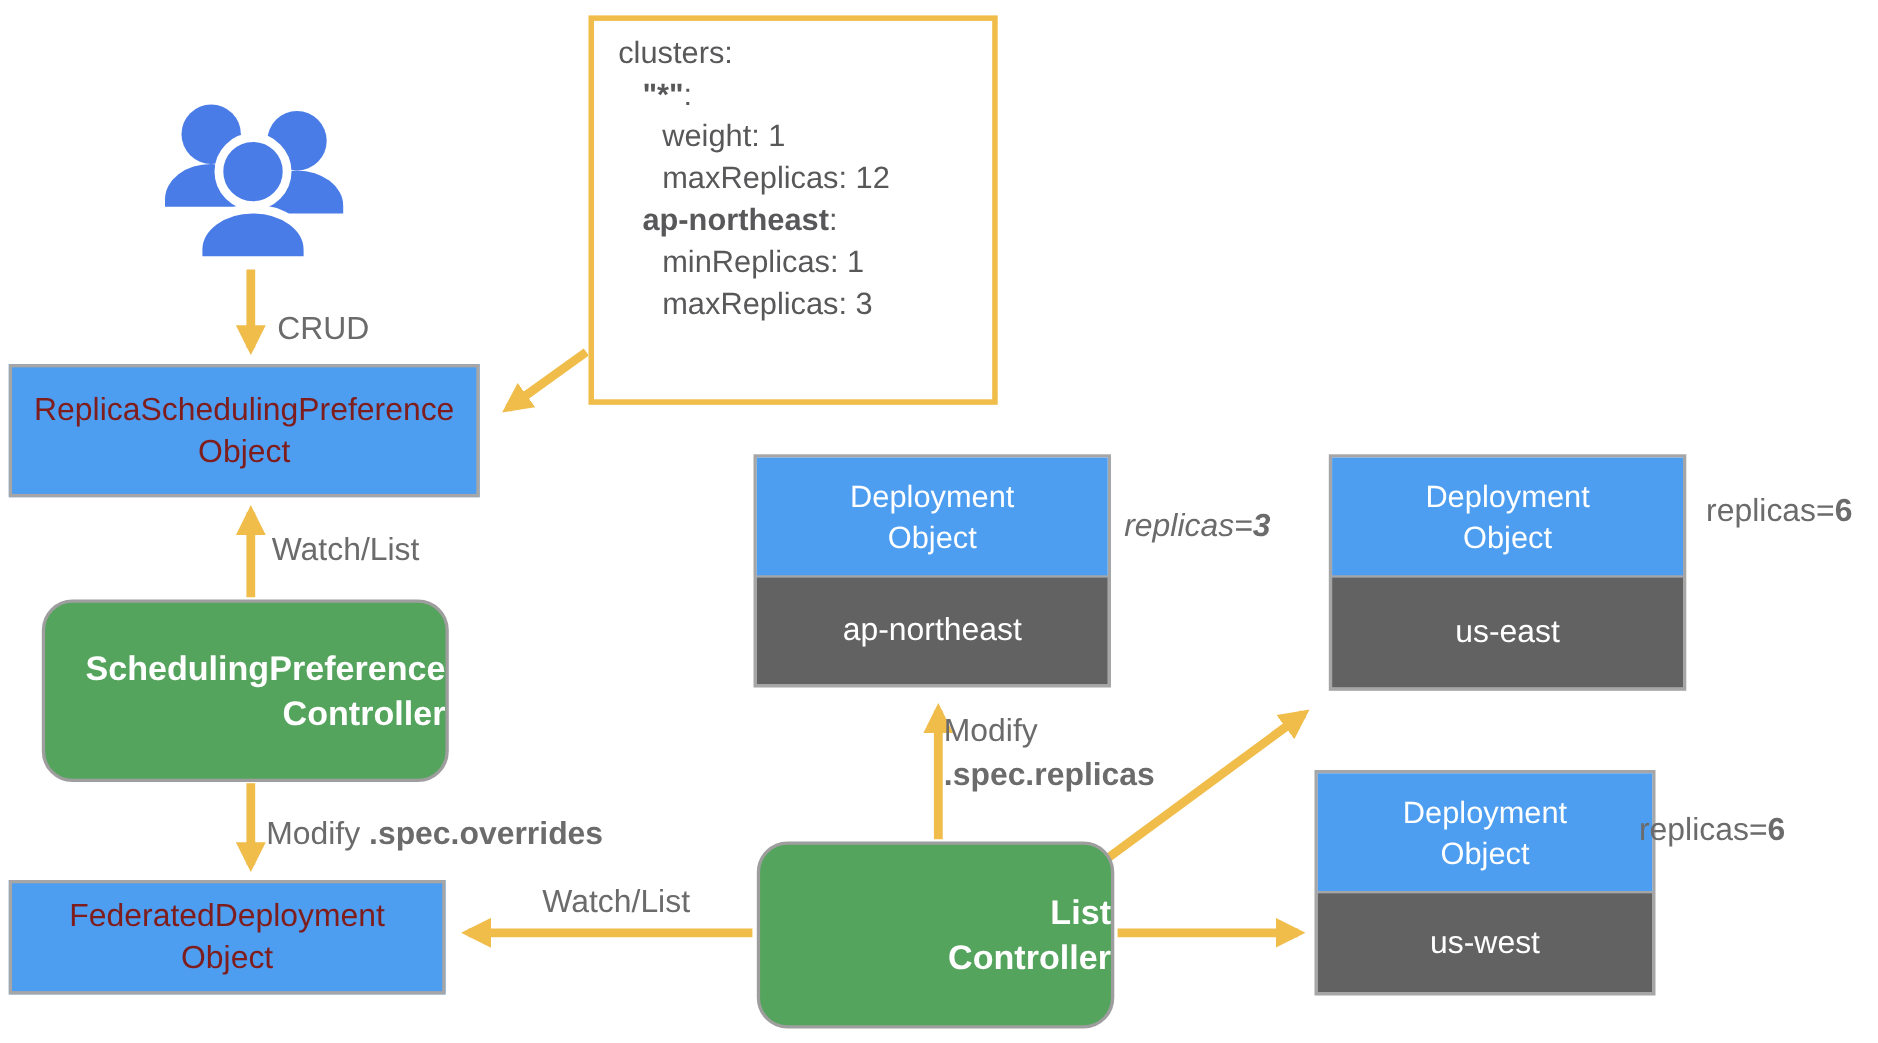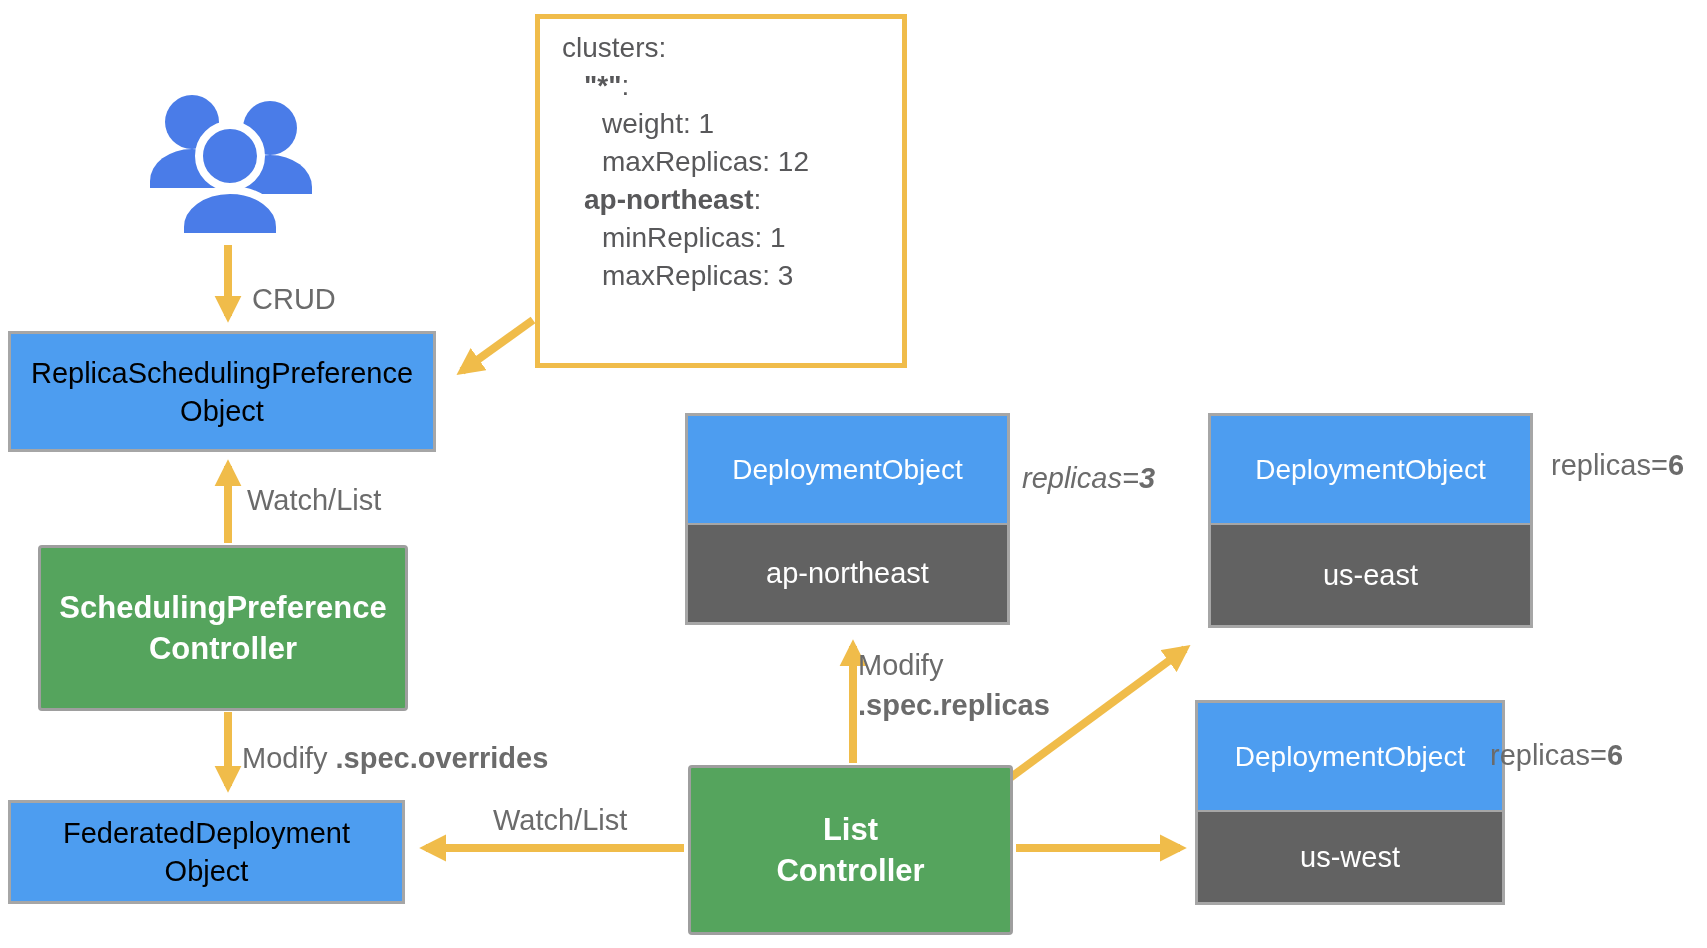--- a/index.html
+++ b/index.html
@@ -6,32 +6,32 @@
   .stage{
     position:relative;width:1707px;height:948px;background:#ffffff;overflow:hidden;
     font-family:"Liberation Sans", sans-serif;
   }
   .abs{position:absolute;}
   
   .arrows{position:absolute;left:0;top:0;width:1707px;height:948px;pointer-events:none;}
   .arrows line{stroke:#F0BC4A;stroke-width:8;}
   
   .bluebox{
-    background:#4D9DF0;border:3px solid #A6A6A6;color:#000000;
+    background:#4D9DF0;border:3px solid #A6A6A6;color:#7f1d1d;
     display:flex;flex-direction:column;align-items:center;justify-content:center;
     text-align:center;font-size:29px;line-height:38px;box-sizing:border-box;
   }
   .greenbox{
-    background:#55A45D;border:3px solid #9E9E9E;border-radius:4px;color:#ffffff;
-    display:flex;flex-direction:column;align-items:center;justify-content:center;
+    background:#55A45D;border:3px solid #9E9E9E;border-radius:28px;color:#ffffff;
+    display:flex;flex-direction:column;align-items:flex-end;justify-content:center;
     text-align:center;font-size:31px;line-height:41px;font-weight:bold;box-sizing:border-box;
   }
   .depstack{border:3px solid #A6A6A6;box-sizing:border-box;display:flex;flex-direction:column;}
   .dep-top{
-    background:#4D9DF0;color:#fff;flex:0 0 107px;display:flex;flex-direction:row;
+    background:#4D9DF0;color:#fff;flex:0 0 107px;display:flex;flex-direction:column;
     align-items:center;justify-content:center;font-size:28px;line-height:37px;text-align:left;
     border-bottom:2px solid #A6A6A6;
   }
   .dep-bot{
     background:#626262;color:#fff;flex:1 1 auto;display:flex;align-items:center;
     justify-content:center;font-size:29px;text-align:center;
   }
   
   .yamlbox{
     left:535px;top:14px;width:372px;height:354px;border:5px solid #F0BC4A;

